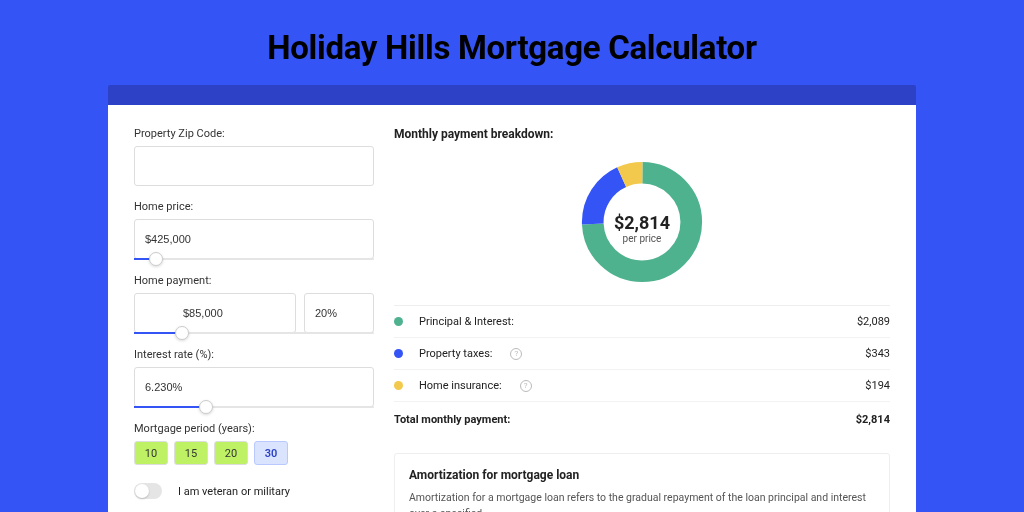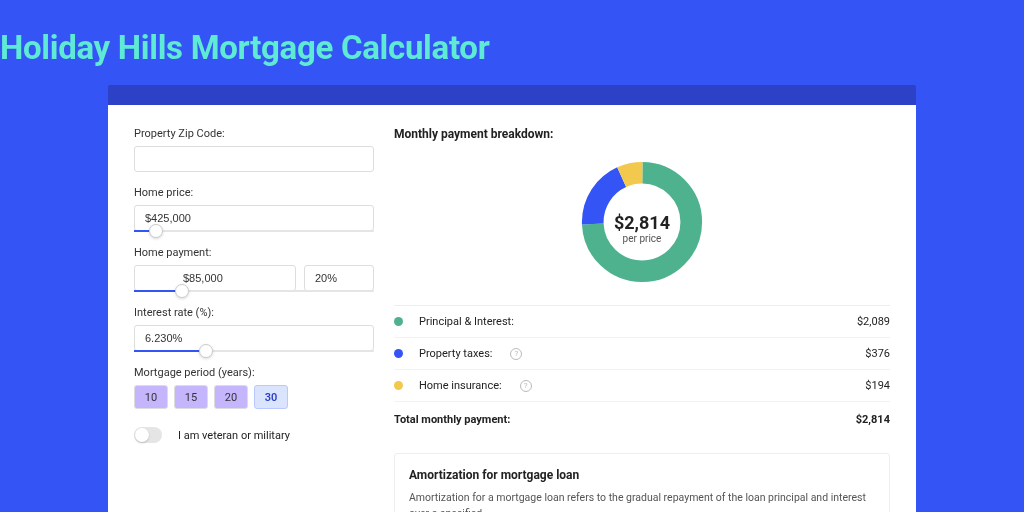--- a/index.html
+++ b/index.html
@@ -5,22 +5,22 @@
   * { box-sizing: border-box; margin: 0; padding: 0; }
   body {
     font-family: -apple-system, BlinkMacSystemFont, "Segoe UI", Roboto, Arial, sans-serif;
     background: #3454f5;
     width: 1024px;
     height: 512px;
     overflow: hidden;
     color: #222;
   }
   .page-title {
-    text-align: left;
-    color: #5eead4;
+    text-align: center;
+    color: #000000;
     font-size: 33px;
     font-weight: 700;
     padding: 28px 0 18px;
     letter-spacing: -0.3px;
   }
   .card-shadow {
     background: #2c41c5;
     margin: 0 108px;
     padding-top: 20px;
     border-radius: 2px 2px 0 0;
@@ -44,21 +44,21 @@
     font-size: 11px;
     color: #333;
     margin-bottom: 6px;
   }
   .field {
     margin-bottom: 14px;
     position: relative;
   }
   .input {
     width: 100%;
-    height: 26px;
+    height: 40px;
     border: 1px solid #ddd;
     border-radius: 3px;
     padding: 0 10px;
     font-size: 11px;
     color: #333;
     background: #fff;
   }
   .slider-track {
     height: 2px;
     background: #e5e5e5;
@@ -86,21 +86,21 @@
   }
   .dp-row { display: flex; gap: 8px; }
   .dp-row .input:first-child { flex: 1; padding-left: 48px; }
   .dp-row .input:last-child { width: 70px; }
   .period-row { display: flex; gap: 6px; }
   .period-btn {
     flex: 0 0 34px;
     height: 24px;
     border: 1px solid #ddd;
     border-radius: 3px;
-    background: #c4b5fd;
+    background: #bef264;
     font-size: 11px;
     color: #333;
     display: flex;
     align-items: center;
     justify-content: center;
     cursor: pointer;
   }
   .period-btn.active {
     background: #dbe4ff;
     border-color: #b9c8ff;
@@ -283,21 +283,21 @@
               <span>Principal &amp; Interest:</span>
             </div>
             <span class="legend-val">$2,089</span>
           </div>
           <div class="legend-row">
             <div class="legend-left">
               <span class="dot" style="background: rgb(52, 84, 245);"></span>
               <span>Property taxes:</span>
               <span class="info-icon">?</span>
             </div>
-            <span class="legend-val">$376</span>
+            <span class="legend-val">$343</span>
           </div>
           <div class="legend-row">
             <div class="legend-left">
               <span class="dot" style="background: rgb(242, 201, 76);"></span>
               <span>Home insurance:</span>
               <span class="info-icon">?</span>
             </div>
             <span class="legend-val">$194</span>
           </div>
           <div class="legend-row total">

